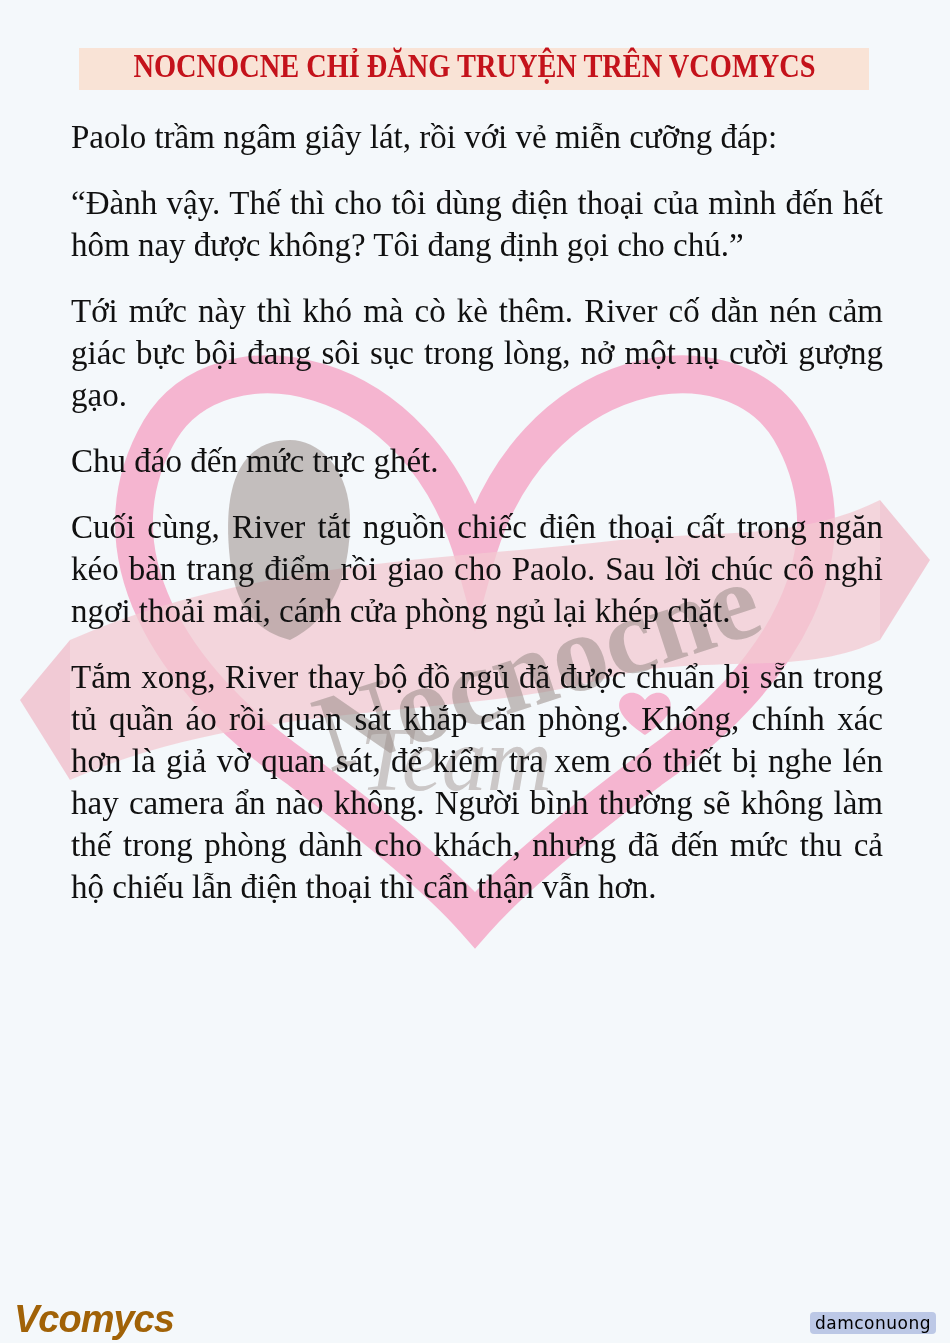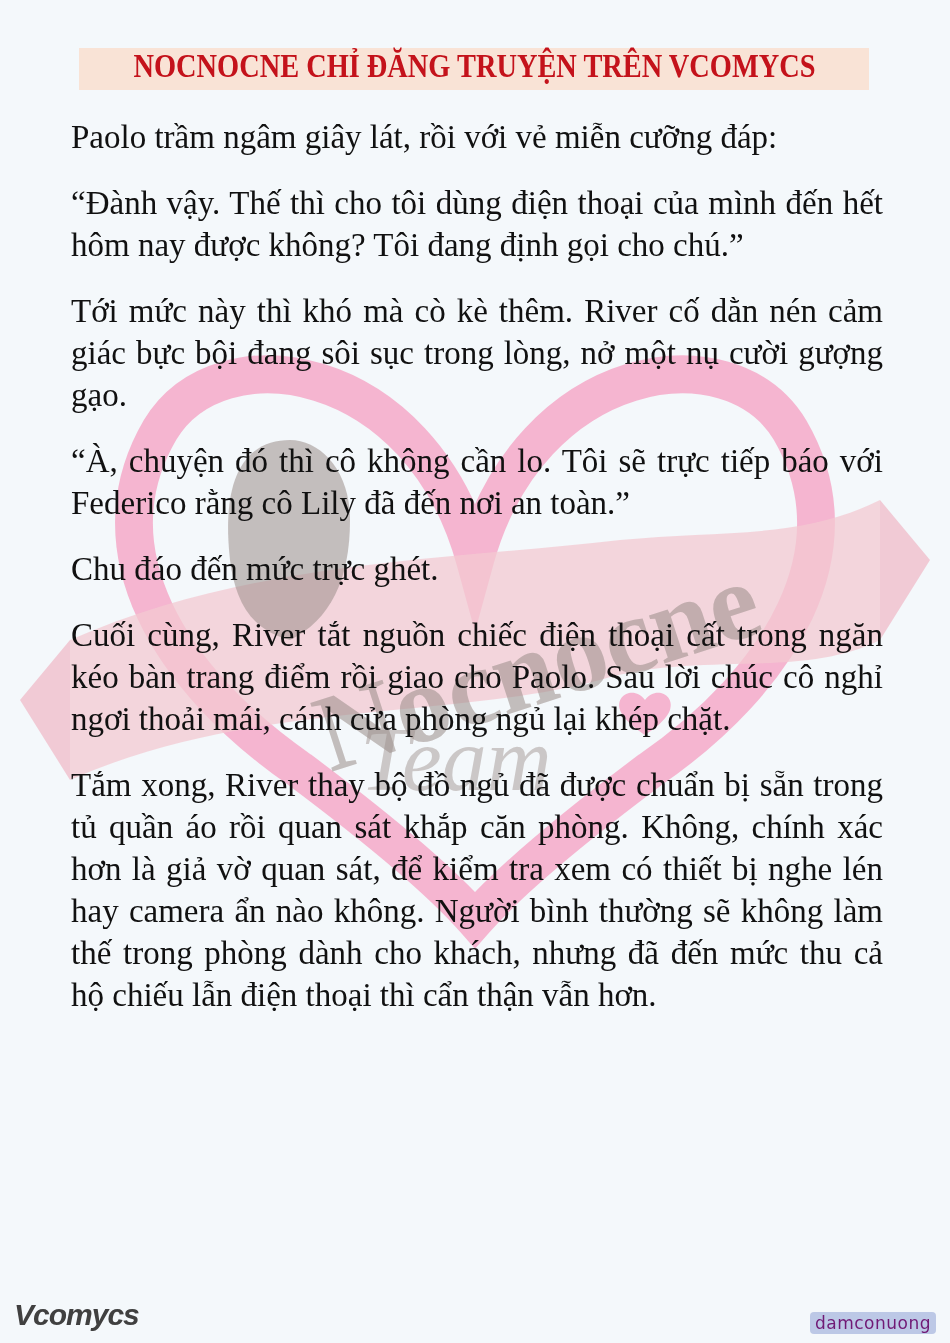--- a/index.html
+++ b/index.html
@@ -39,27 +39,27 @@
     line-height:42px;
     margin:0 0 24px 0;
     text-align:justify;
     text-align-last:left;
   }
 
   .footer-logo {
     position:absolute; left:14px; top:1298px; z-index:2;
     font-family:"Liberation Sans","DejaVu Sans",sans-serif;
     font-style:italic; font-weight:bold;
-    font-size:30px; color:#404040;
+    font-size:38px; color:#a16207;
     letter-spacing:-1px;
   }
   .footer-site {
     position:absolute; right:14px; top:1312px; z-index:2;
     font-family:"DejaVu Sans","Liberation Sans",sans-serif;
-    font-size:17px; color:#701a75;
+    font-size:17px; color:#000000;
     background:#bcc8e6;
     padding:1px 5px; border-radius:4px;
     letter-spacing:0.5px;
   }
 </style>
 </head>
 <body>
 
 <div class="page">
 
@@ -80,21 +80,20 @@
   </svg>
 
   <div class="banner">
     <span class="banner-text">NOCNOCNE CHỈ ĐĂNG TRUYỆN TRÊN VCOMYCS</span>
   </div>
 
   <div class="content">
     <p class="para">Paolo trầm ngâm giây lát, rồi với vẻ miễn cưỡng đáp:</p>
     <p class="para">“Đành vậy. Thế thì cho tôi dùng điện thoại của mình đến hết hôm nay được không? Tôi đang định gọi cho chú.”</p>
     <p class="para">Tới mức này thì khó mà cò kè thêm. River cố dằn nén cảm giác bực bội đang sôi sục trong lòng, nở một nụ cười gượng gạo.</p>
-    <p class="para">“À, chuyện đó thì cô không cần lo. Tôi sẽ trực tiếp báo với Federico rằng cô Lily đã đến nơi an toàn.”</p>
     <p class="para">Chu đáo đến mức trực ghét.</p>
     <p class="para">Cuối cùng, River tắt nguồn chiếc điện thoại cất trong ngăn kéo bàn trang điểm rồi giao cho Paolo. Sau lời chúc cô nghỉ ngơi thoải mái, cánh cửa phòng ngủ lại khép chặt.</p>
     <p class="para">Tắm xong, River thay bộ đồ ngủ đã được chuẩn bị sẵn trong tủ quần áo rồi quan sát khắp căn phòng. Không, chính xác hơn là giả vờ quan sát, để kiểm tra xem có thiết bị nghe lén hay camera ẩn nào không. Người bình thường sẽ không làm thế trong phòng dành cho khách, nhưng đã đến mức thu cả hộ chiếu lẫn điện thoại thì cẩn thận vẫn hơn.</p>
   </div>
 
   <div class="footer-logo">Vcomycs</div>
   <div class="footer-site">damconuong</div>
 </div>
 
 </body></html>

